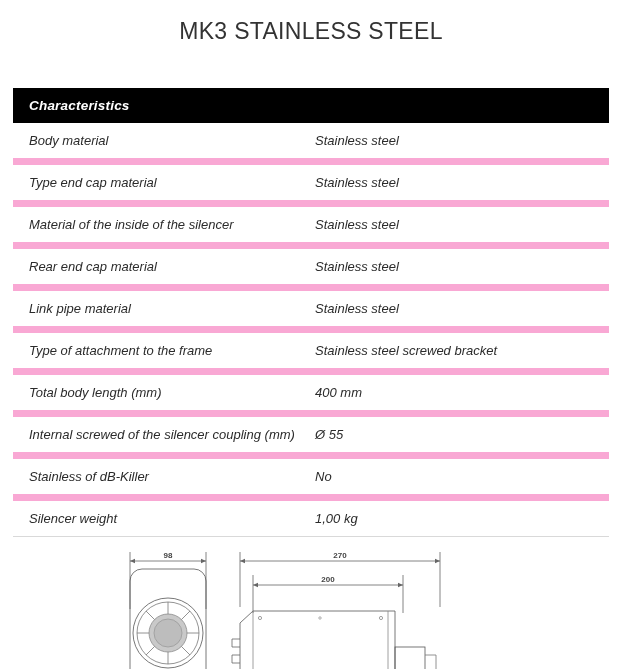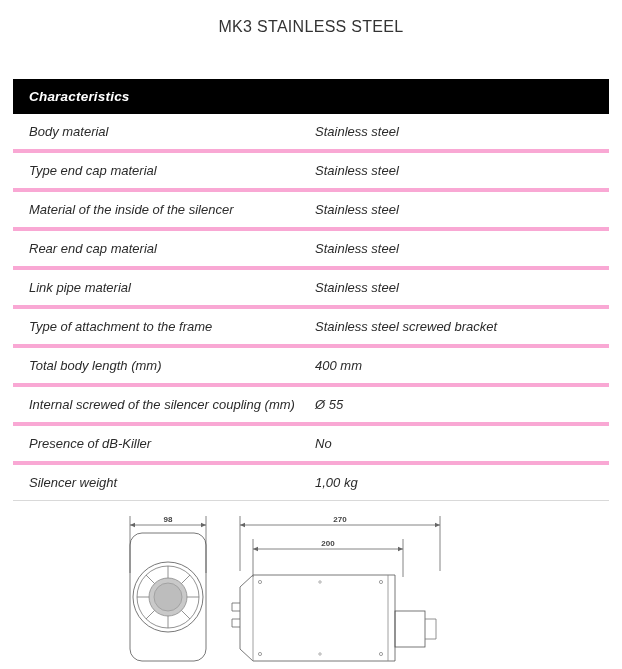--- a/index.html
+++ b/index.html
@@ -14,21 +14,21 @@
     color: #222222;
     overflow: hidden;
   }
   .page {
     position: relative;
     width: 622px;
     height: 669px;
   }
   .title {
     text-align: center;
-    font-size: 16px;
+    font-size: 23px;
     font-weight: 400;
     color: #333333;
     letter-spacing: 0.3px;
     margin: 0;
     padding-top: 18px;
     padding-bottom: 0;
   }
   .spec-table {
     width: 596px;
     margin: 43px auto 0 auto;
@@ -42,21 +42,21 @@
     text-align: left;
     font-size: 13.5px;
     font-weight: bold;
     padding: 10px 0 10px 16px;
     letter-spacing: 0.2px;
   }
   .spec-table tbody td {
     font-size: 13px;
     color: #2b2b2b;
     padding: 10px 0 10px 16px;
-    border-bottom: 4px solid #f9a8d4;
+    border-bottom: 7px solid #f9a8d4;
     vertical-align: middle;
   }
   .spec-table tbody tr:last-child td {
     border-bottom: 1px solid #d9d9d9;
   }
   .col-label { width: 372px; }
   .col-value { width: 224px; padding-left: 4px !important; }
 
   .drawing-wrap {
     position: relative;
@@ -110,21 +110,21 @@
       </tr>
       <tr>
         <td class="col-label">Total body length (mm)</td>
         <td class="col-value">400 mm</td>
       </tr>
       <tr>
         <td class="col-label">Internal screwed of the silencer coupling (mm)</td>
         <td class="col-value">Ø 55</td>
       </tr>
       <tr>
-        <td class="col-label">Presence of dB-Killer</td>
+        <td class="col-label">Stainless of dB-Killer</td>
         <td class="col-value">No</td>
       </tr>
       <tr>
         <td class="col-label">Silencer weight</td>
         <td class="col-value">1,00 kg</td>
       </tr>
     </tbody>
   </table>
 
   <div class="drawing-wrap">

